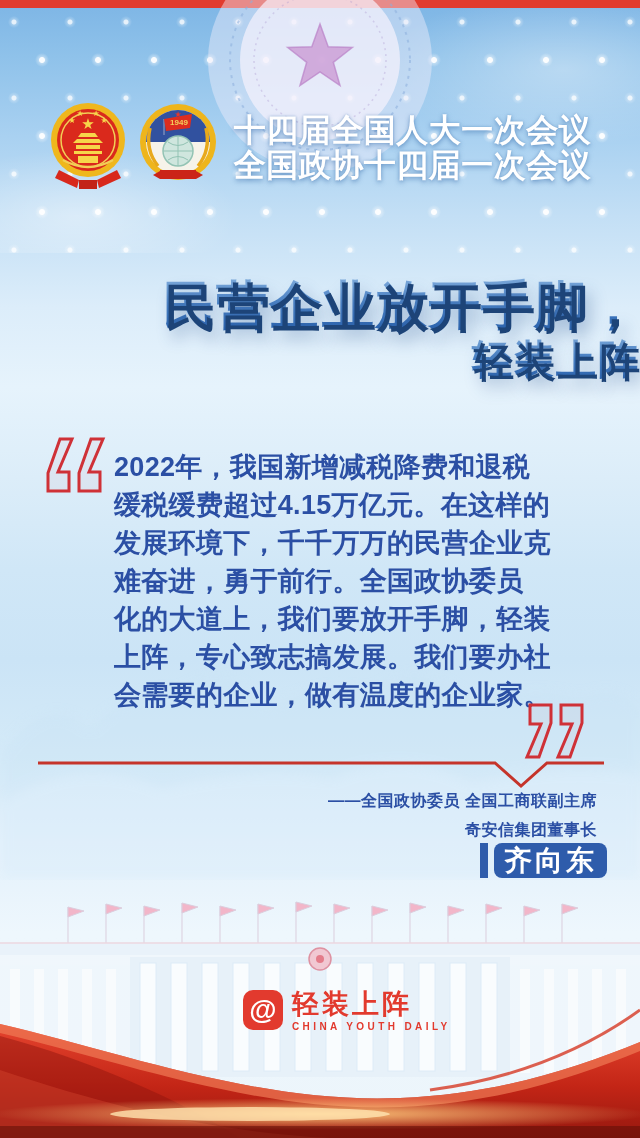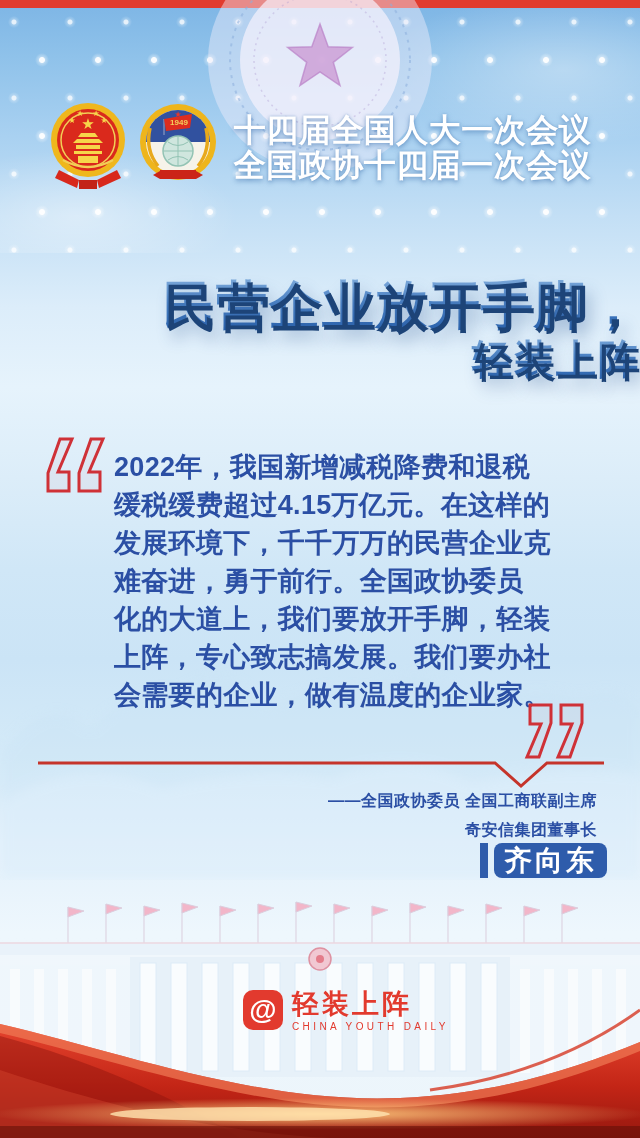--- a/index.html
+++ b/index.html
@@ -47,21 +47,21 @@
   .name-row{position:absolute;right:33px;top:843px;display:flex;align-items:stretch;height:35px;}
   .name-bar{width:8px;background:#2e5cab;margin-right:6px;}
   .name-box{background:#2e5cab;color:#ffffff;font-size:28px;font-weight:bold;
     letter-spacing:3px;display:flex;align-items:center;padding:0 10px;border-radius:8px;}
   .mountains{position:absolute;left:0;top:540px;opacity:.5;}
   .building{position:absolute;left:0;top:893px;}
   .footer-logo{position:absolute;left:243px;top:990px;display:flex;gap:9px;align-items:flex-start;}
   .at-badge{width:40px;height:40px;border-radius:10px;background:#e23a2e;color:#fff;
     font-size:28px;font-weight:bold;display:flex;align-items:center;justify-content:center;}
   .logo-cn{font-size:27px;font-weight:bold;color:#e23a2e;letter-spacing:3px;line-height:28px;}
-  .logo-en{font-size:10px;font-weight:normal;color:#e23a2e;letter-spacing:3.4px;margin-top:3px;}
+  .logo-en{font-size:10px;font-weight:bold;color:#e23a2e;letter-spacing:3.4px;margin-top:3px;}
   .ribbon{position:absolute;left:0;top:918px;}
 </style>
 </head>
 <body>
 
 <div class="poster">
 
   <div class="topbar"></div>
   <div class="ceiling"></div>
 

